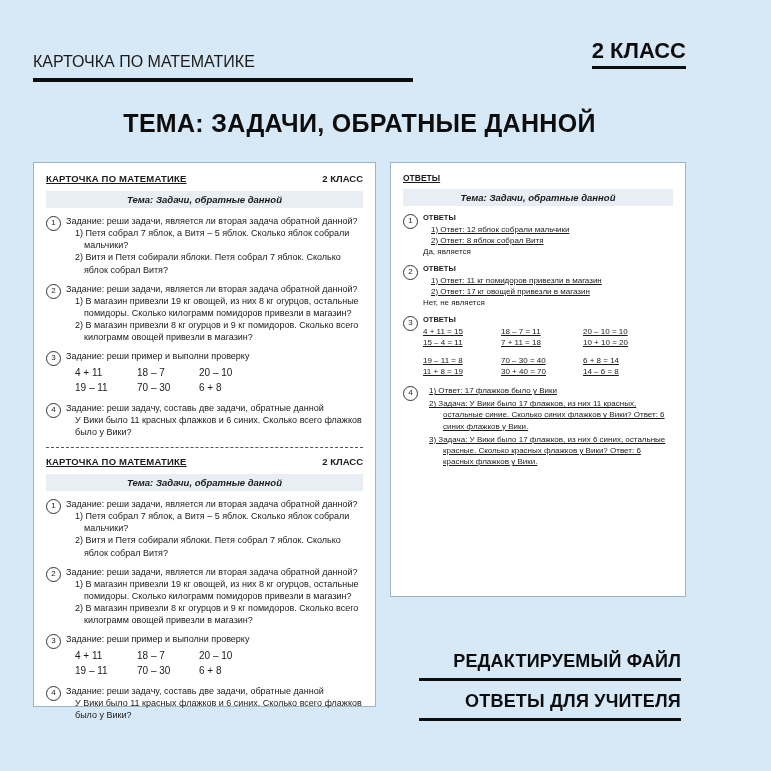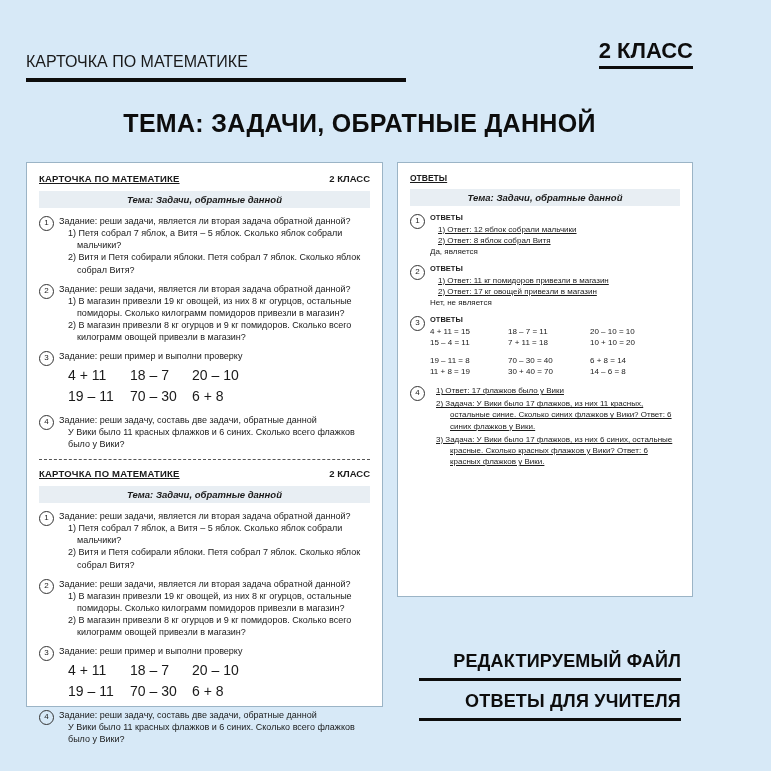--- a/index.html
+++ b/index.html
@@ -12,21 +12,21 @@
     background: #d7e9f7;
     font-family: "Liberation Sans", sans-serif;
     color: #1a1a1a;
     overflow: hidden;
   }
   .page {
     position: relative;
     width: 719px;
     height: 771px;
     box-sizing: border-box;
-    padding: 0 26px;
+    padding: 0 33px;
   }
   
   .header-row {
     display: flex;
     align-items: flex-end;
     justify-content: space-between;
     padding-top: 38px;
   }
   .grade-badge {
     font-size: 22px;
@@ -130,21 +130,21 @@
     margin-left: 9px;
   }
   .task-body .plain {
     display: block;
     padding-left: 9px;
   }
   
   .examples {
     display: grid;
     grid-template-columns: 62px 62px 70px;
-    font-size: 14px;
+    font-size: 10px;
     line-height: 1.5;
     padding-left: 9px;
     margin-top: 2px;
   }
   .examples span { white-space: nowrap; }
   .dashed {
     border-top: 1px dashed #555;
     margin: 9px 0 8px 0;
   }
   
@@ -175,20 +175,21 @@
     text-indent: -8px;
     margin-left: 8px;
     text-decoration: underline;
   }
   .ans-body .line0 { display: block; }
   .ans-ex {
     display: grid;
     grid-template-columns: 78px 82px 90px;
     font-size: 8px;
     line-height: 1.45;
+    text-decoration: underline;
   }
   .ans-ex span { white-space: nowrap; }
   .ans-ex-gap { height: 6px; grid-column: 1 / -1; }
   .ans-list .line {
     display: block;
     padding-left: 14px;
     text-indent: -14px;
     margin-left: 6px;
     margin-bottom: 2px;
   }

